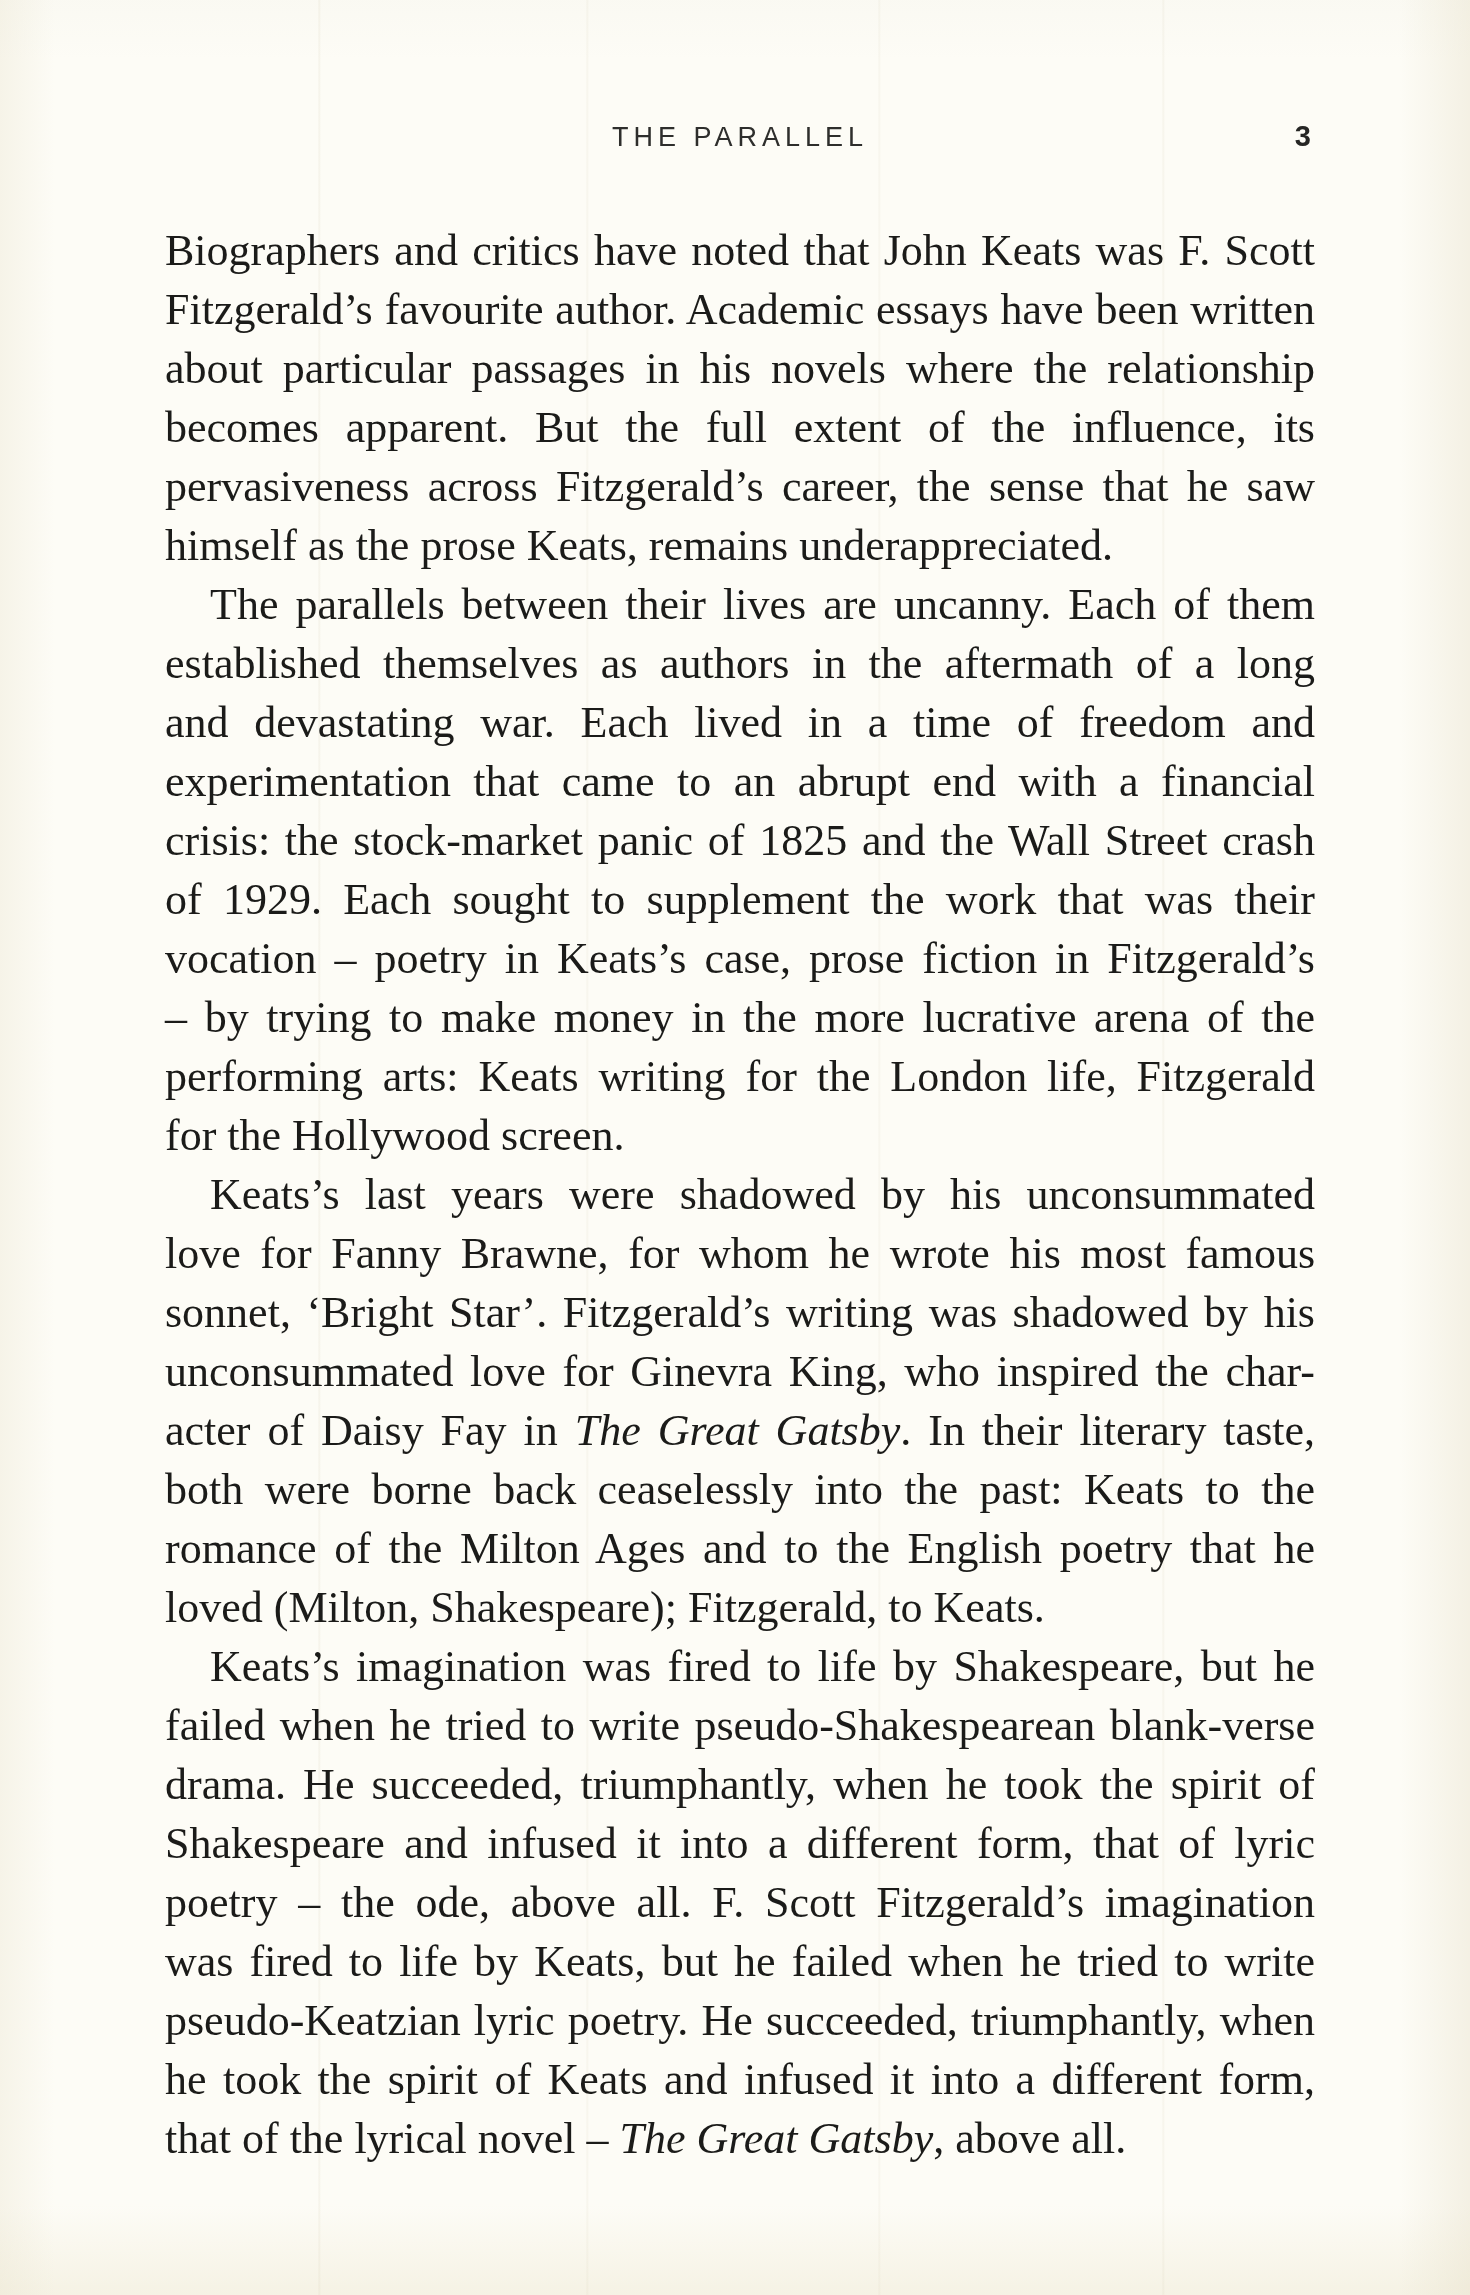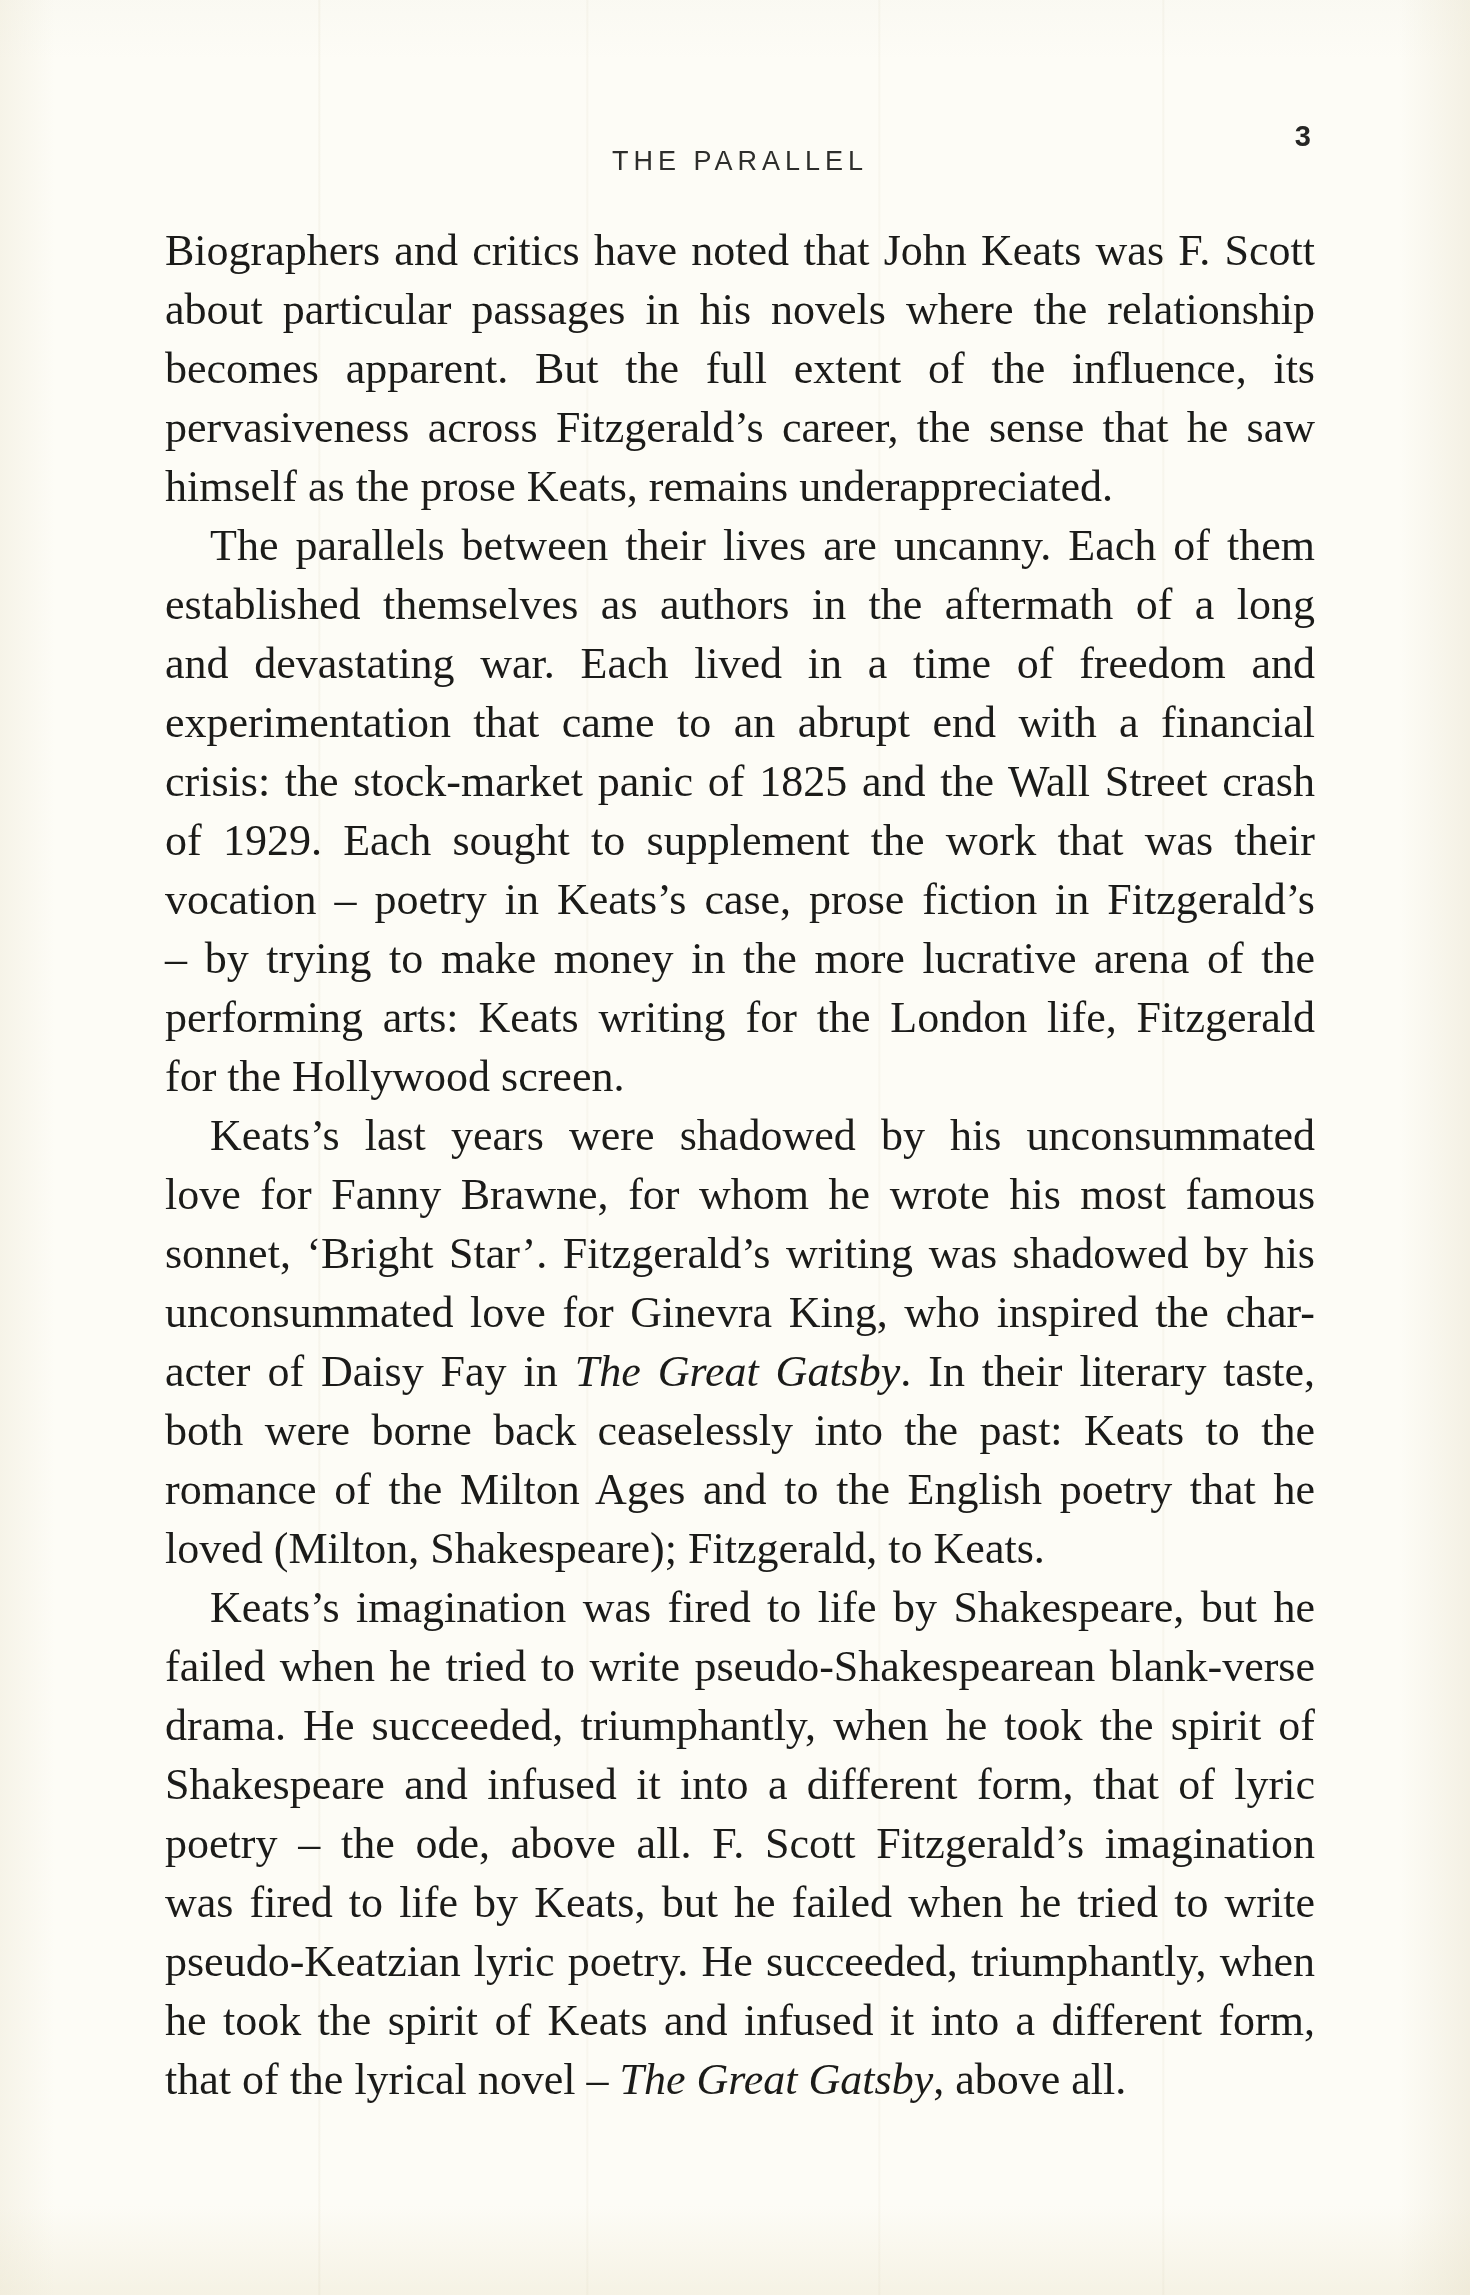--- a/index.html
+++ b/index.html
@@ -50,21 +50,20 @@
     position: absolute;
     left: 0;
     right: 0;
     top: 0;
     text-align: center;
     font-size: 27px;
     line-height: 27px;
     letter-spacing: 5px;
     font-weight: 400;
     color: #2e2e2c;
-    margin-top: 24px;
   }
   .header-page-number {
     position: absolute;
     right: 4px;
     top: -2px;
     font-size: 29px;
     line-height: 29px;
     font-weight: 600;
     color: #262624;
   }
@@ -103,20 +102,21 @@
 <div class="page">
 
   <div class="running-header">
     <div class="header-title">THE PARALLEL</div>
     <div class="header-page-number">3</div>
   </div>
 
   <div class="page-body">
       <div class="paragraph">
         <div class="line"><span>Biographers and critics have noted that John Keats was F. Scott</span></div>
+        <div class="line"><span>Fitzgerald’s favourite author. Academic essays have been written</span></div>
         <div class="line"><span>about particular passages in his novels where the relationship</span></div>
         <div class="line"><span>becomes apparent. But the full extent of the influence, its</span></div>
         <div class="line"><span>pervasiveness across Fitzgerald’s career, the sense that he saw</span></div>
         <div class="line last"><span>himself as the prose Keats, remains underappreciated.</span></div>
       </div>
       <div class="paragraph">
         <div class="line indent"><span>The parallels between their lives are uncanny. Each of them</span></div>
         <div class="line"><span>established themselves as authors in the aftermath of a long</span></div>
         <div class="line"><span>and devastating war. Each lived in a time of freedom and</span></div>
         <div class="line"><span>experimentation that came to an abrupt end with a financial</span></div>

